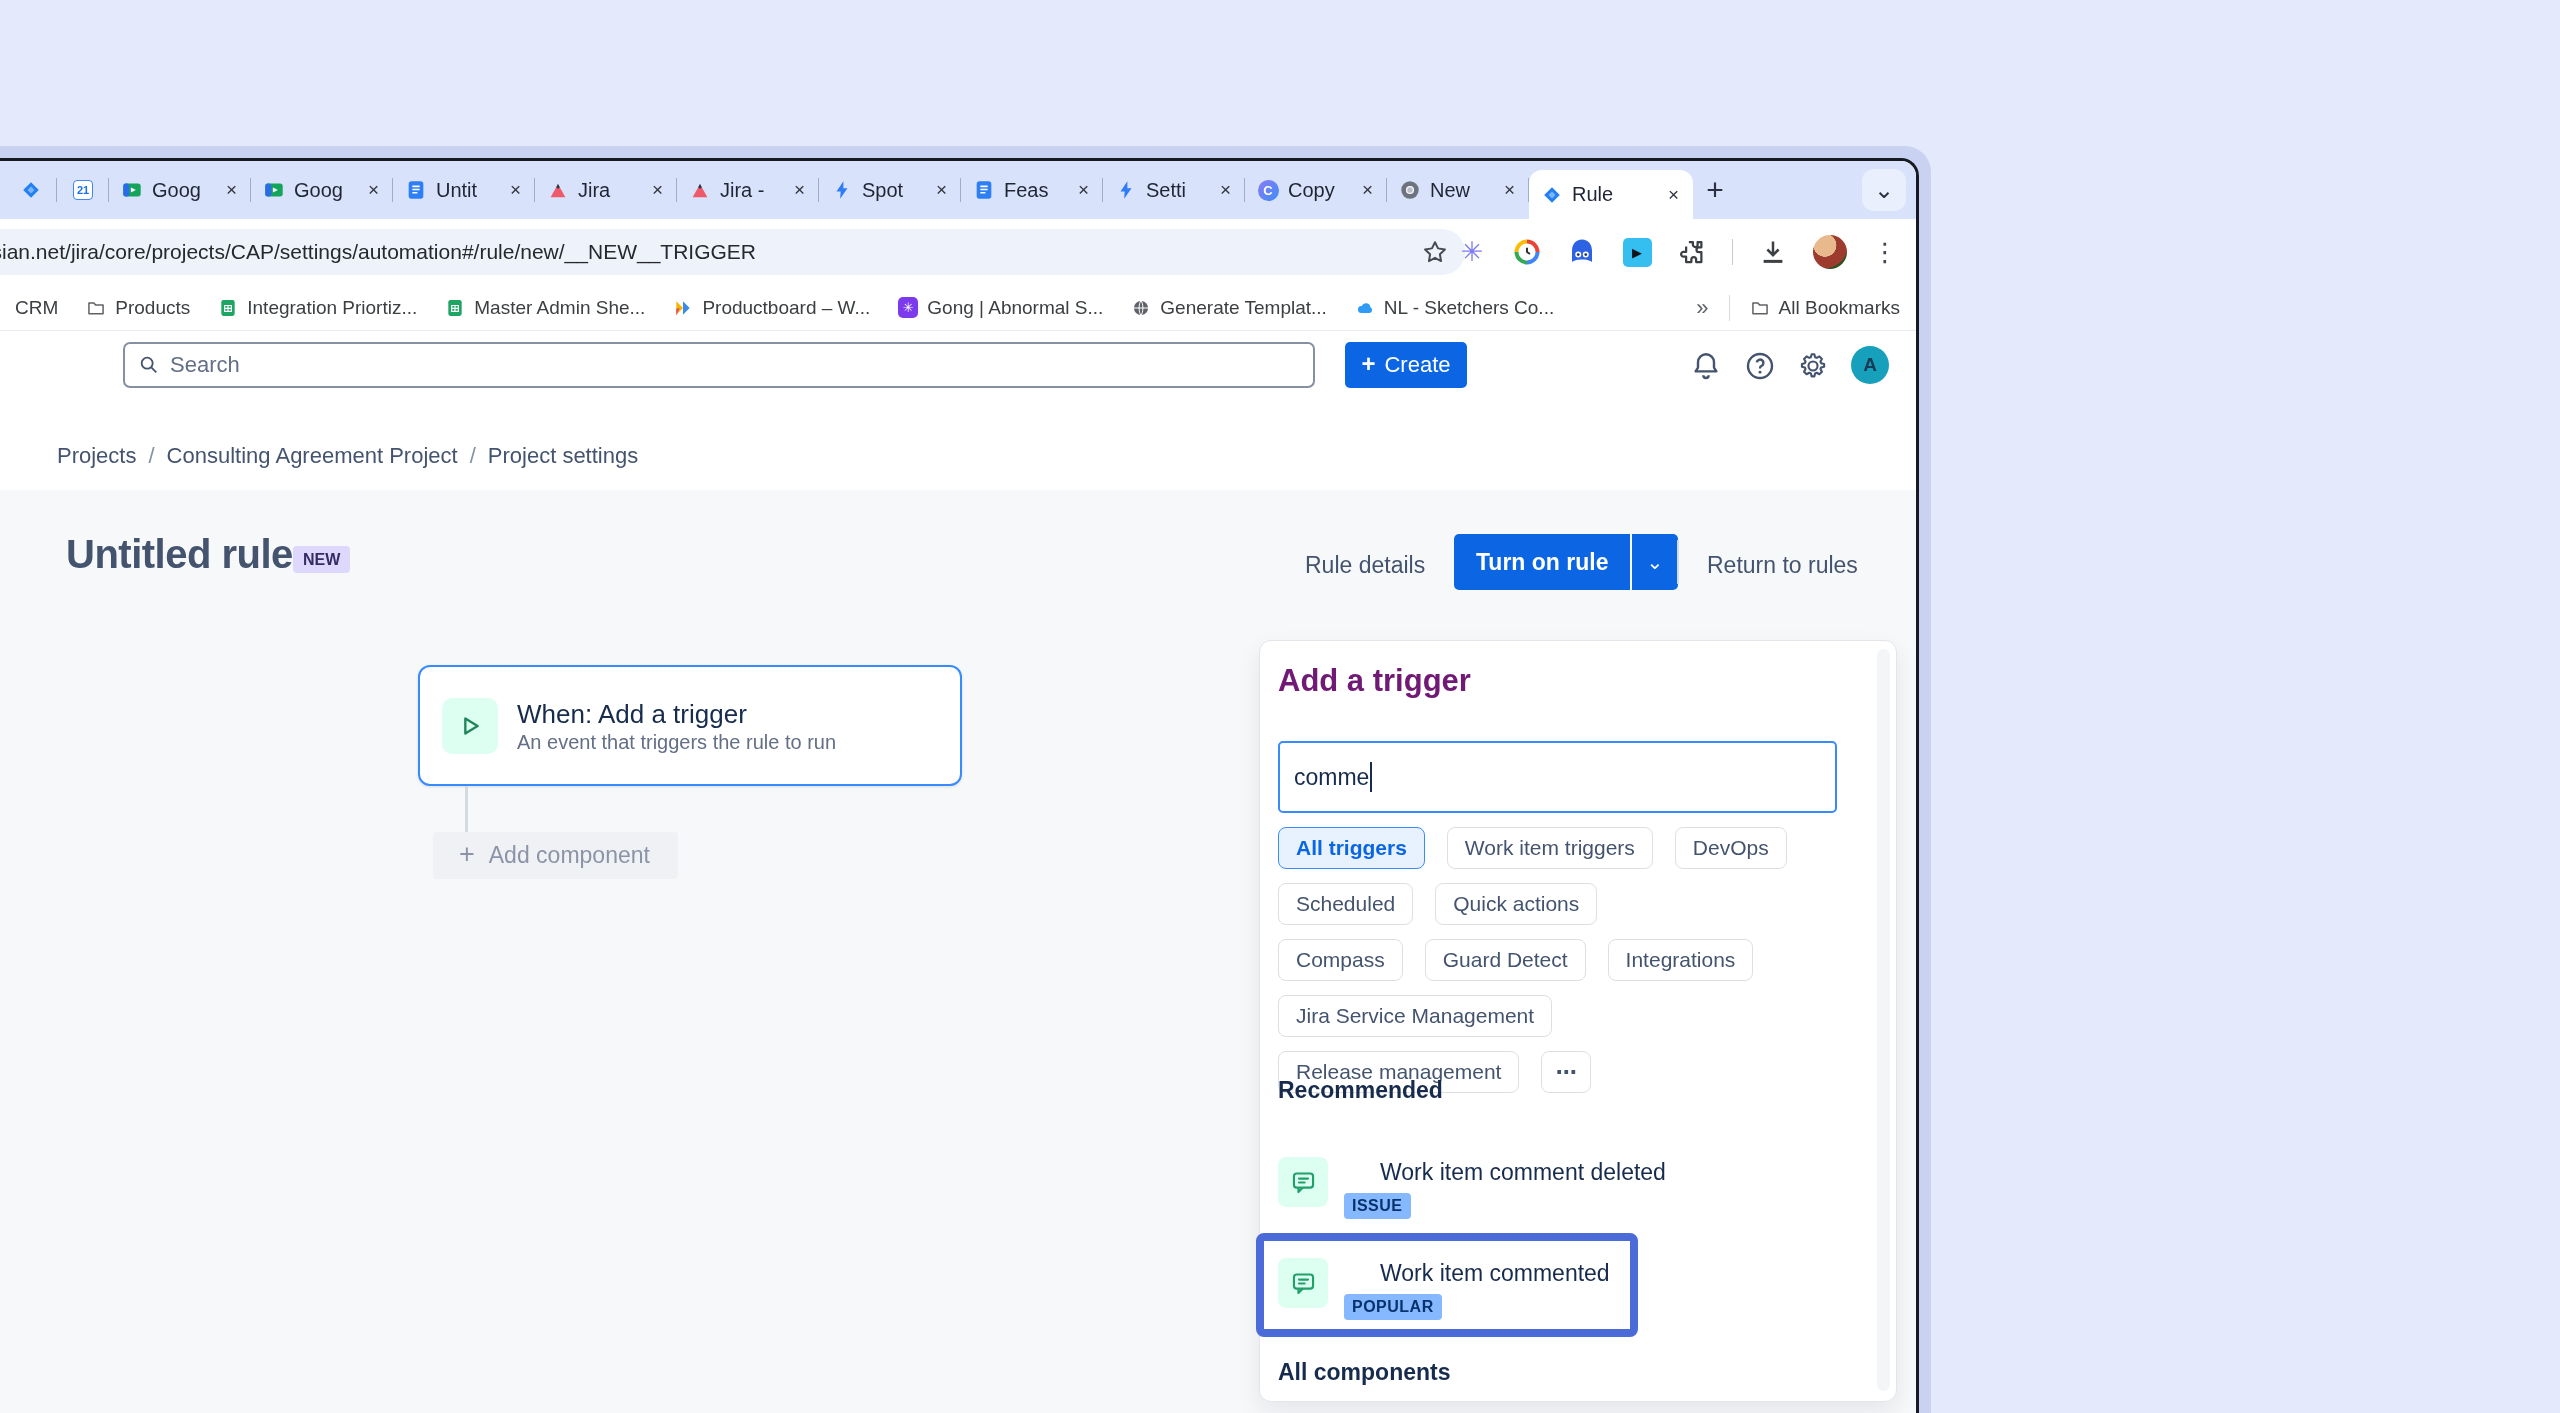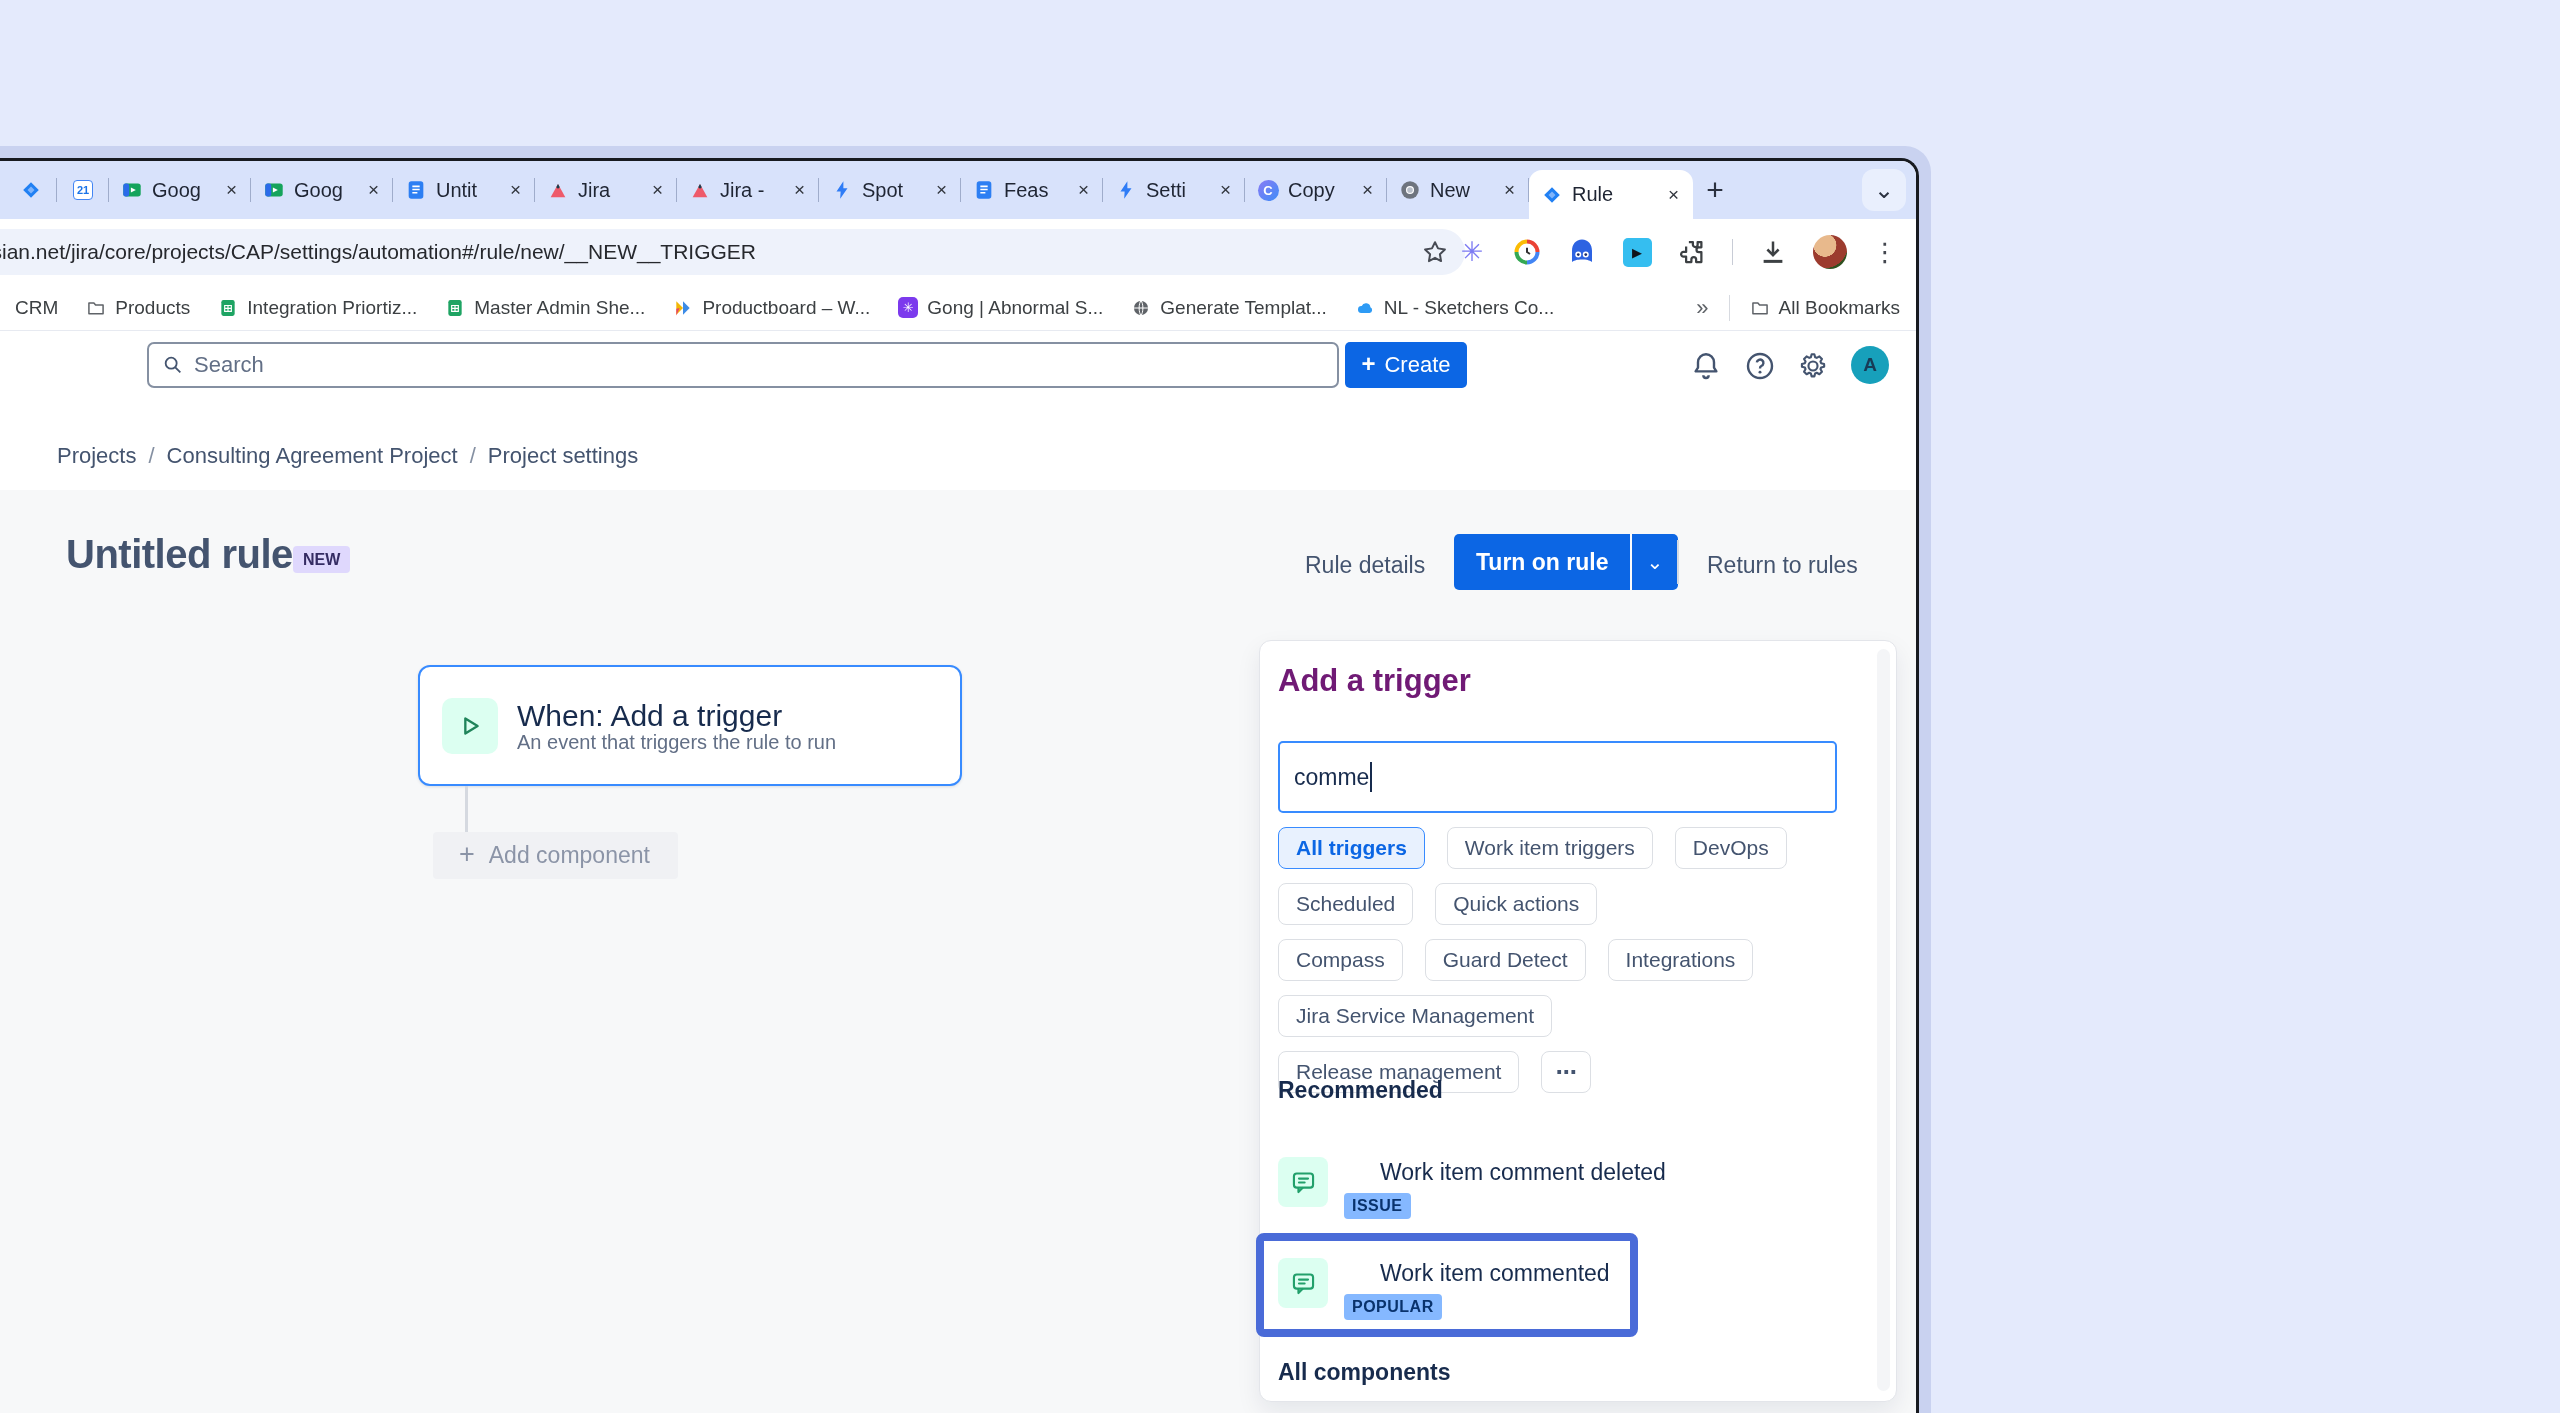--- a/index.html
+++ b/index.html
@@ -56,21 +56,21 @@
   .bm { display:flex; align-items:center; gap:9px; font-size:19px; color:#3C4043; white-space:nowrap; cursor:pointer; }
   .bm .fav { width:20px; height:20px; } .bm .fav svg { width:20px; height:20px; }
   .bm-right { margin-left:auto; display:flex; align-items:center; gap:20px; }
   .bm-overflow { font-size:22px; color:#5F6368; cursor:pointer; }
   .bm-sep { width:1px; height:26px; background:#D7DAE0; }
 
   
   .jira { flex:1; position:relative; background:#fff; overflow:hidden; }
   .app-header { position:absolute; top:0; left:0; right:0; height:70px; background:#fff; }
   .jsearch { position:absolute; left:148px; top:11px; width:1192px; height:46px; border:2px solid #8590A2; border-radius:7px;
-    display:flex; align-items:center; gap:10px; padding-left:13px; background:#fff; cursor:text;margin-left:24px; }
+    display:flex; align-items:center; gap:10px; padding-left:13px; background:#fff; cursor:text; }
   .jsearch .ph { font-size:22px; color:#626F86; }
   .create-btn { position:absolute; left:1370px; top:11px; width:122px; height:46px; background:#0C66E4; border-radius:5px;
     color:#fff; display:flex; align-items:center; justify-content:center; gap:9px; font-size:22px; cursor:pointer; }
   .create-btn .plus { font-size:24px; font-weight:bold; margin-top:-2px; }
   .hd-ic { position:absolute; top:18px; width:34px; height:34px; display:flex; align-items:center; justify-content:center; cursor:pointer; }
   .jav { position:absolute; left:1876px; top:15px; width:38px; height:38px; border-radius:50%; background:#17A0BB;
     color:#173B56; font-size:19px; font-weight:bold; display:flex; align-items:center; justify-content:center; cursor:pointer; }
 
   .breadcrumb { position:absolute; left:82px; top:112px; font-size:22px; color:#44546F; display:flex; gap:0; align-items:center; }
   .breadcrumb .crumb { cursor:pointer; }
@@ -85,21 +85,21 @@
   .turnon .main { background:#0C66E4; color:#fff; font-size:23px; font-weight:600; display:flex; align-items:center; padding:0 22px; }
   .turnon .split { width:1.5px; background:rgba(255,255,255,.45); }
   .turnon .chev { background:#0C66E4; color:#fff; width:46px; display:flex; align-items:center; justify-content:center; font-size:20px; }
   .act-sep { position:absolute; left:1702px; top:50px; width:2px; height:44px; background:#D6DAE1; }
   .return-rules { position:absolute; left:1732px; top:62px; font-size:23px; color:#44546F; cursor:pointer; }
 
   .trigger-card { position:absolute; left:443px; top:175px; width:544px; height:121px; background:#fff;
     border:2.5px solid #388BFF; border-radius:12px; box-shadow:0 1px 3px rgba(9,30,66,.12); cursor:pointer; }
   .tc-icon { position:absolute; left:22px; top:31px; width:56px; height:56px; background:#DCFFF1; border-radius:10px;
     display:flex; align-items:center; justify-content:center; }
-  .tc-title { position:absolute; left:97px; top:32px; font-size:30px; color:#172B4D; font-weight:500; }
+  .tc-title { position:absolute; left:97px; top:32px; font-size:26px; color:#172B4D; font-weight:500; }
   .tc-sub { position:absolute; left:97px; top:64px; font-size:20px; color:#626F86; }
   .connector { position:absolute; left:490px; top:296px; width:3px; height:46px; background:#D5D9E0; }
   .add-component { position:absolute; left:458px; top:342px; width:245px; height:47px; background:#F0F1F4; border-radius:4px;
     display:flex; align-items:center; padding-left:26px; gap:14px; font-size:23px; color:#8B94A7; cursor:pointer; }
   .add-component .plus { font-size:27px; font-weight:300; margin-top:-2px; }
 
   
   .panel { position:absolute; left:1284px; top:150px; width:638px; height:762px; background:#fff;
     border:1px solid #E3E5EA; border-radius:12px; box-shadow:0 10px 24px rgba(9,30,66,.08); }
   .panel-h { position:absolute; left:18px; top:22px; font-size:31px; font-weight:bold; color:#701a75; }

